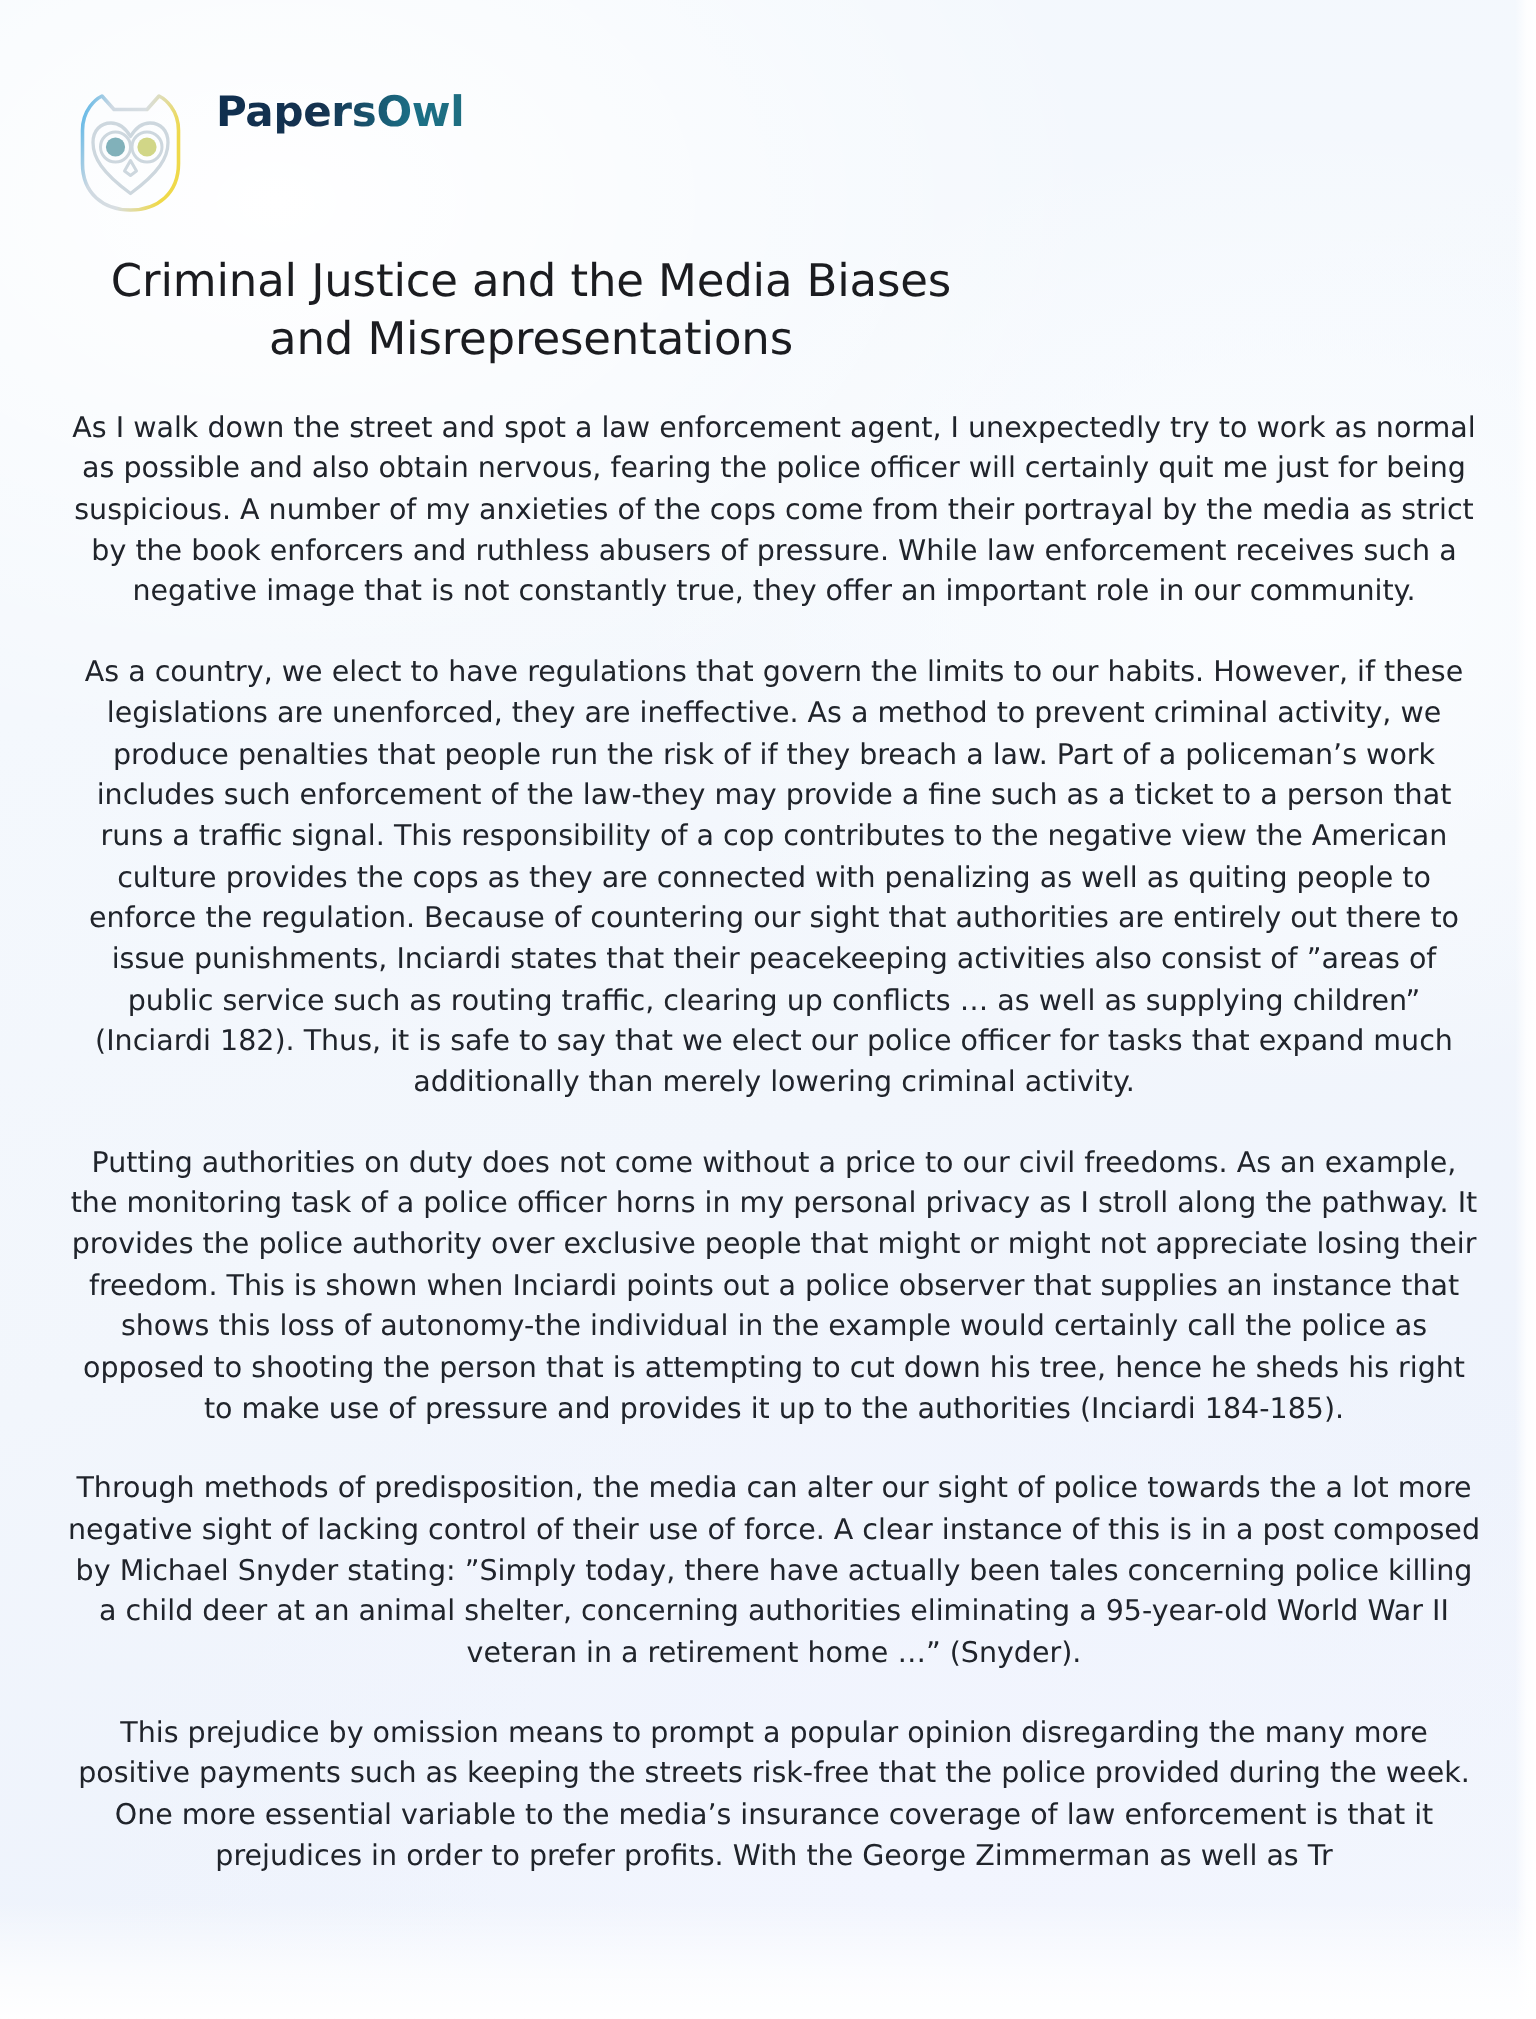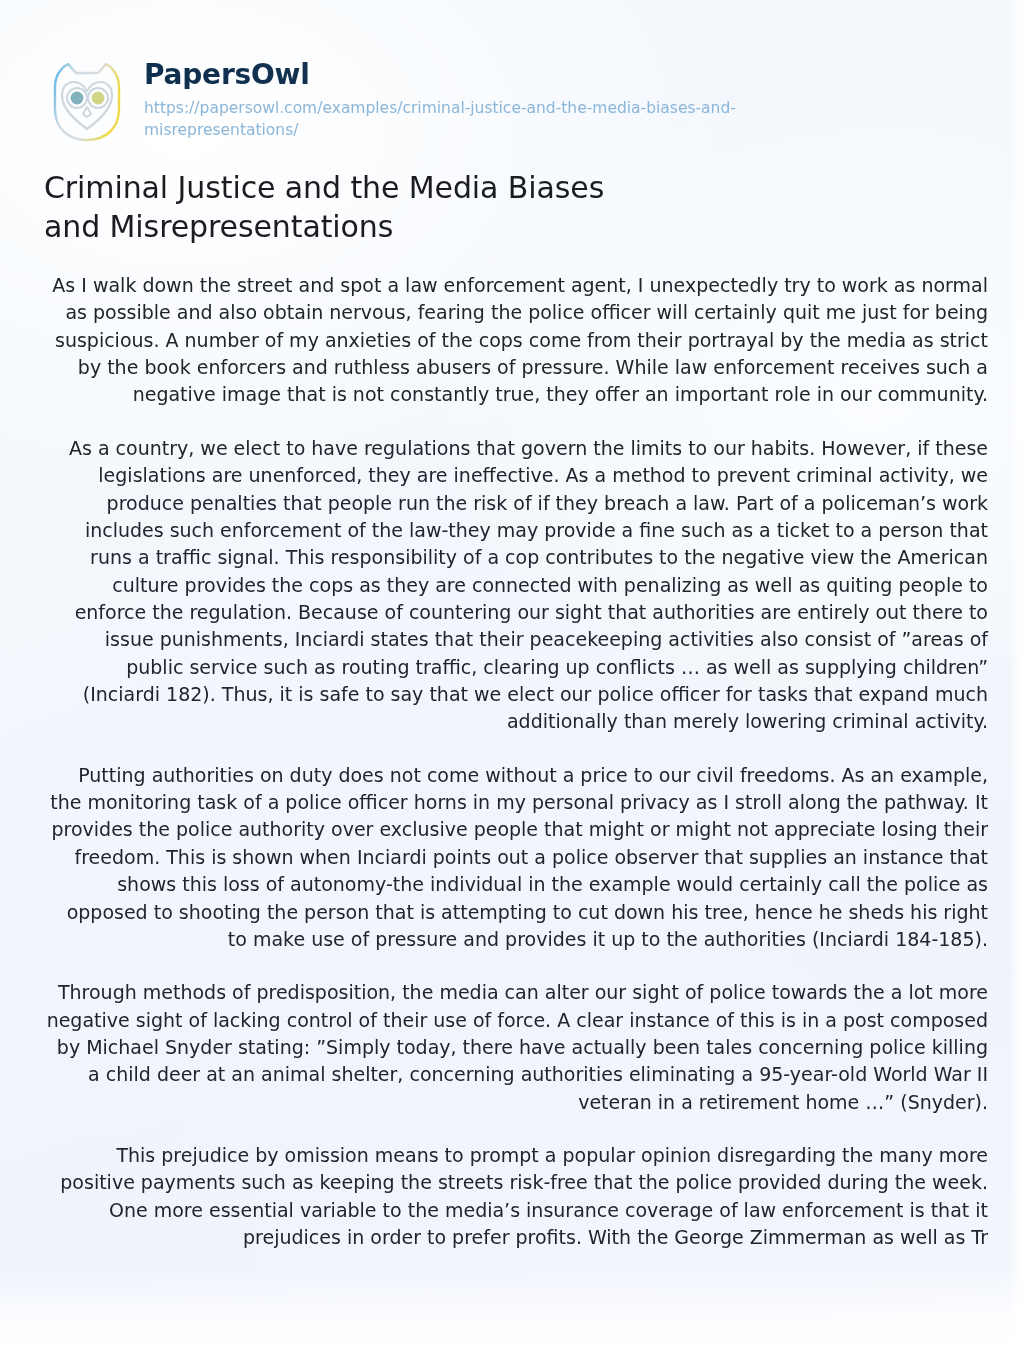--- a/index.html
+++ b/index.html
@@ -96,28 +96,29 @@
   }
   .article-title {
     margin: 0 0 26px 0;
     font-family: "DejaVu Sans", sans-serif;
     font-size: 30px;
     font-weight: 400;
     line-height: 1.30;
     color: #1b1c20;
     max-width: 620px;
     letter-spacing: -0.1px;
+    text-align: center;
   }
   .article-body p {
     margin: 0 0 26px 0;
     font-family: "DejaVu Sans", sans-serif;
     font-size: 19px;
     line-height: 1.44;
     color: #20242b;
-    text-align: right;
+    text-align: center;
   }
   .article-body p:last-child { margin-bottom: 2px; }
 </style>
 </head>
 <body>
 
 <div class="page">
 
   <div class="page-edge-right"></div>
   <div class="page-edge-bottom"></div>
@@ -146,21 +147,20 @@
 
         <circle cx="31" cy="41" r="6.4" fill="#6ba3ae" opacity="0.85"></circle>
         <circle cx="52" cy="41" r="6.4" fill="#c9cf72" opacity="0.85"></circle>
 
         <path d="M41 50 L37 57 L41 60 L45 57 Z" fill="none" stroke="#cdd7de" stroke-width="2" stroke-linejoin="round"></path>
       </svg>
     </div>
 
     <div class="brand-block">
       <div class="brand-name">PapersOwl</div>
-      <div class="brand-url">https://papersowl.com/examples/criminal-justice-and-the-media-biases-and-misrepresentations/</div>
     </div>
 
   </div>
 
   <div class="article">
 
     <h1 class="article-title">Criminal Justice and the Media Biases and Misrepresentations</h1>
 
     <div class="article-body">
       <p>As I walk down the street and spot a law enforcement agent, I unexpectedly try to work as normal as possible and also obtain nervous, fearing the police officer will certainly quit me just for being suspicious. A number of my anxieties of the cops come from their portrayal by the media as strict by the book enforcers and ruthless abusers of pressure. While law enforcement receives such a negative image that is not constantly true, they offer an important role in our community.</p>

